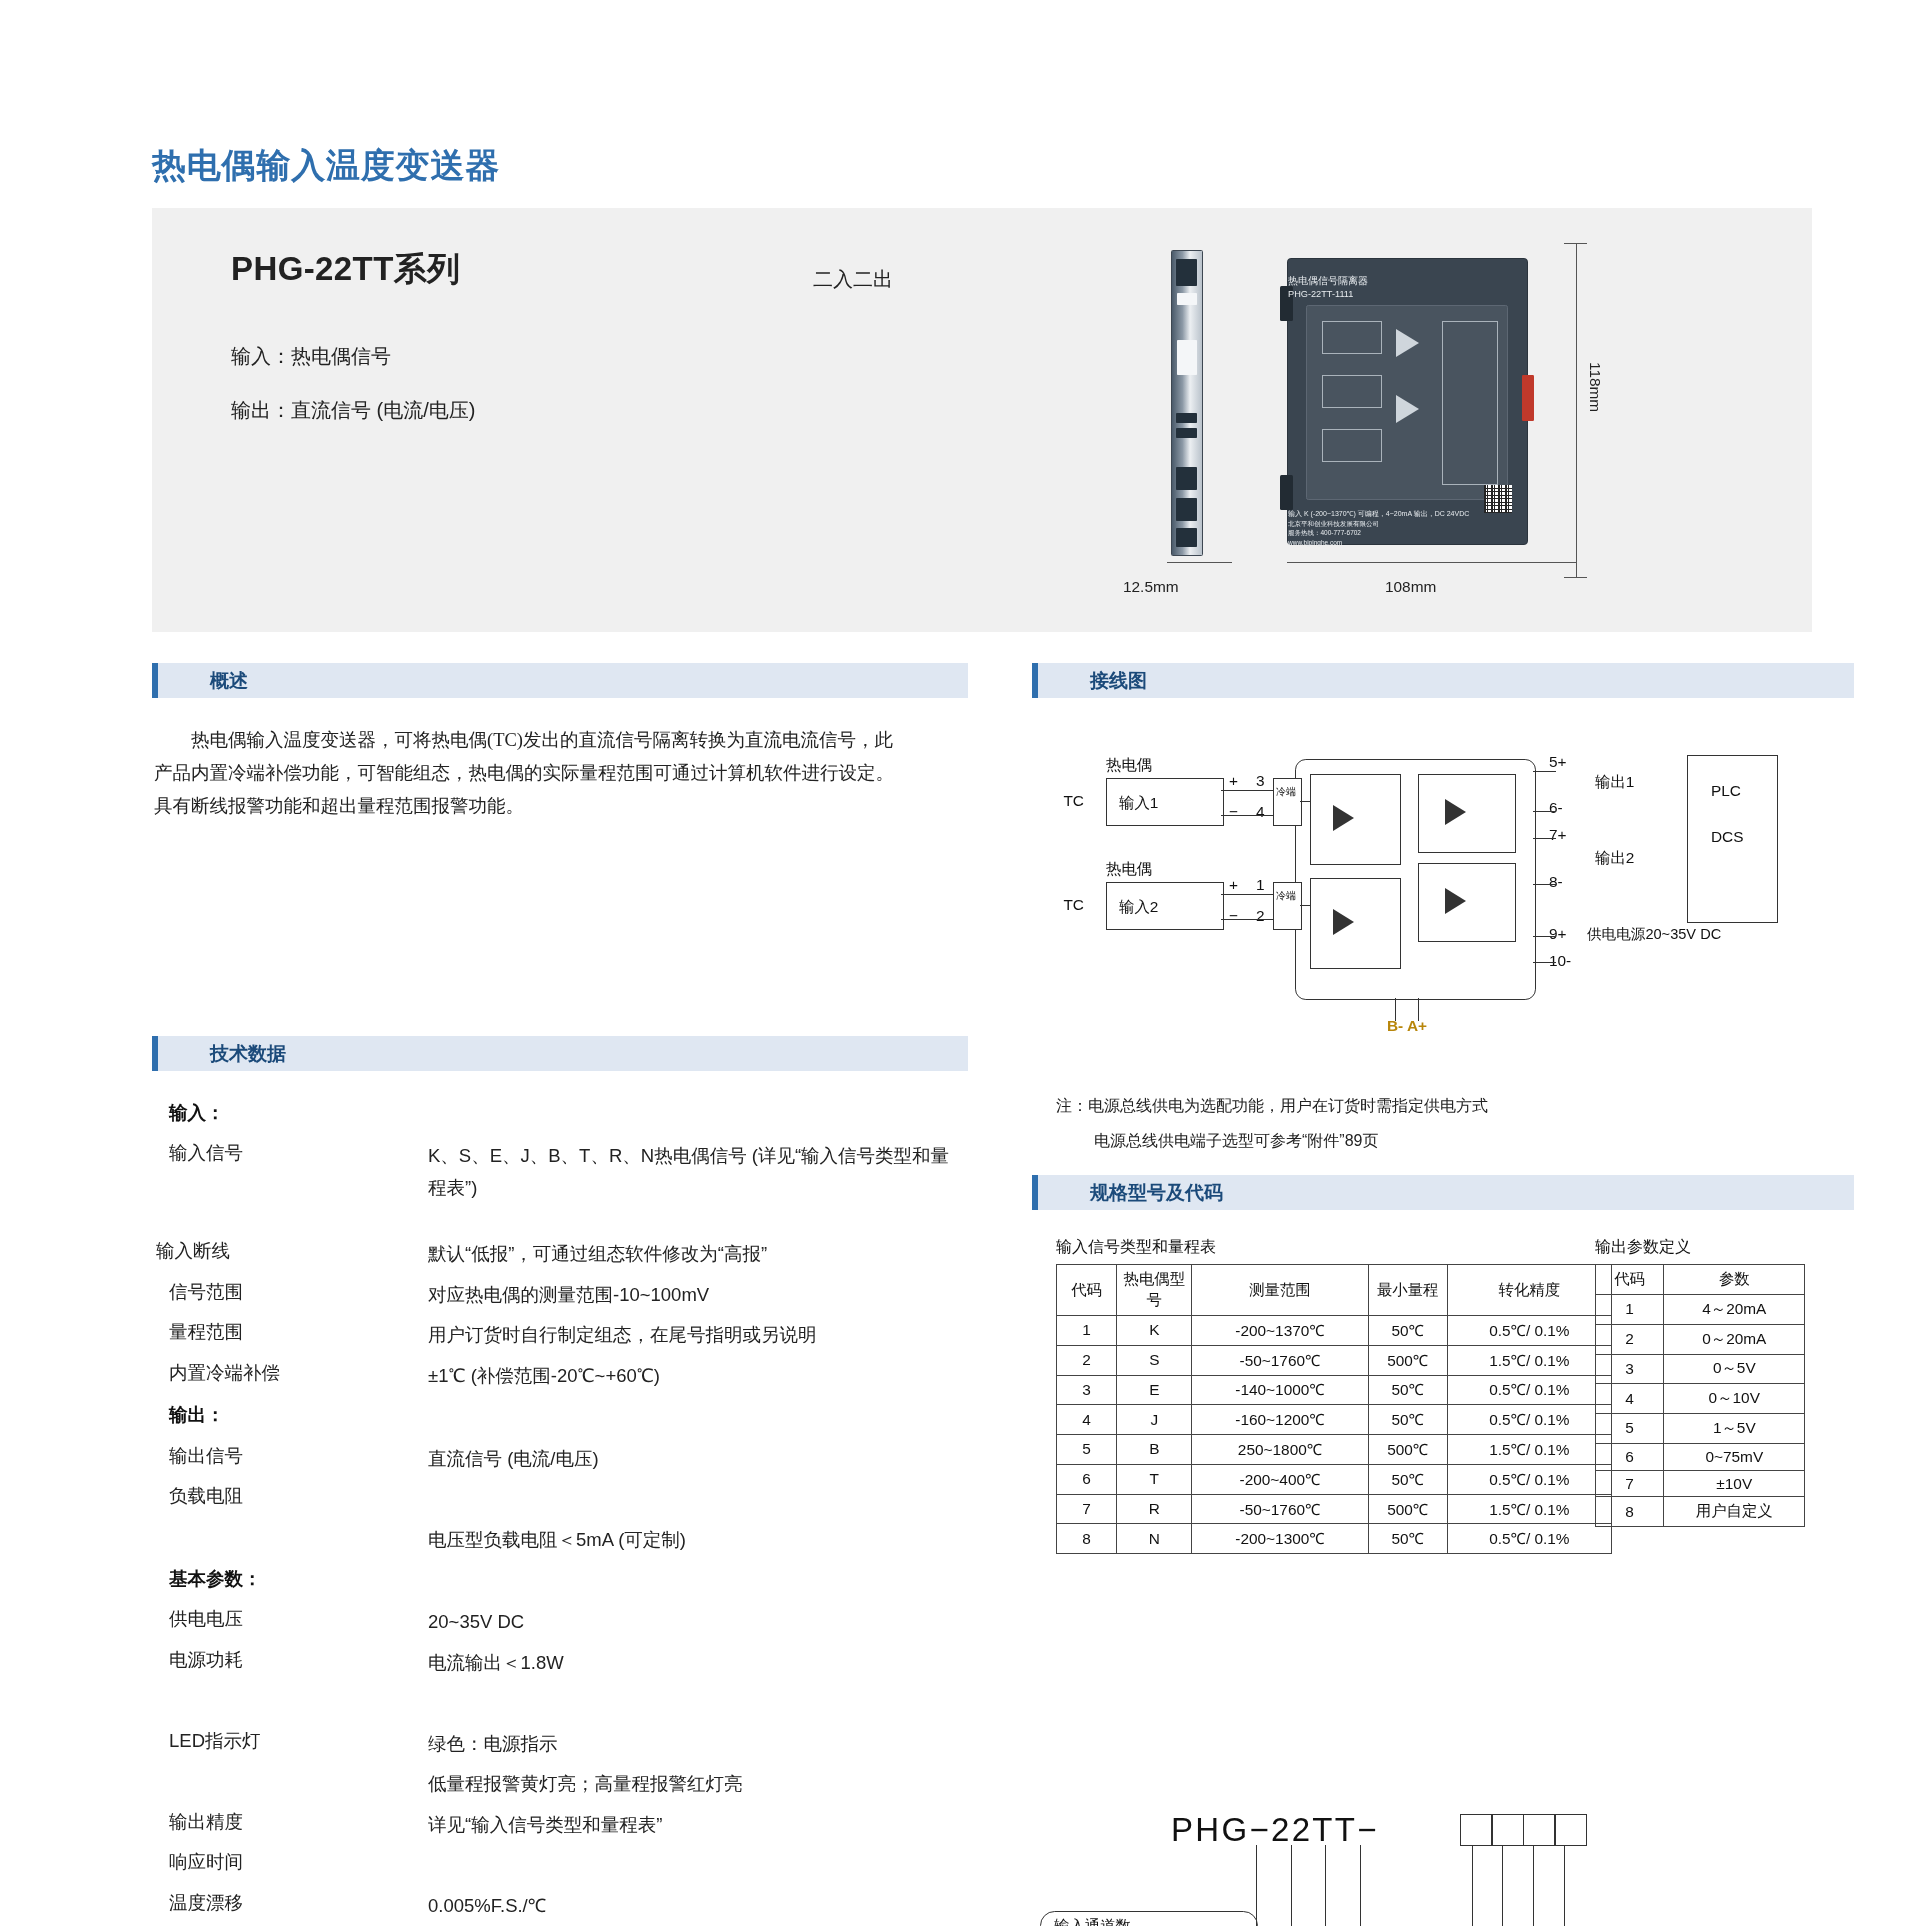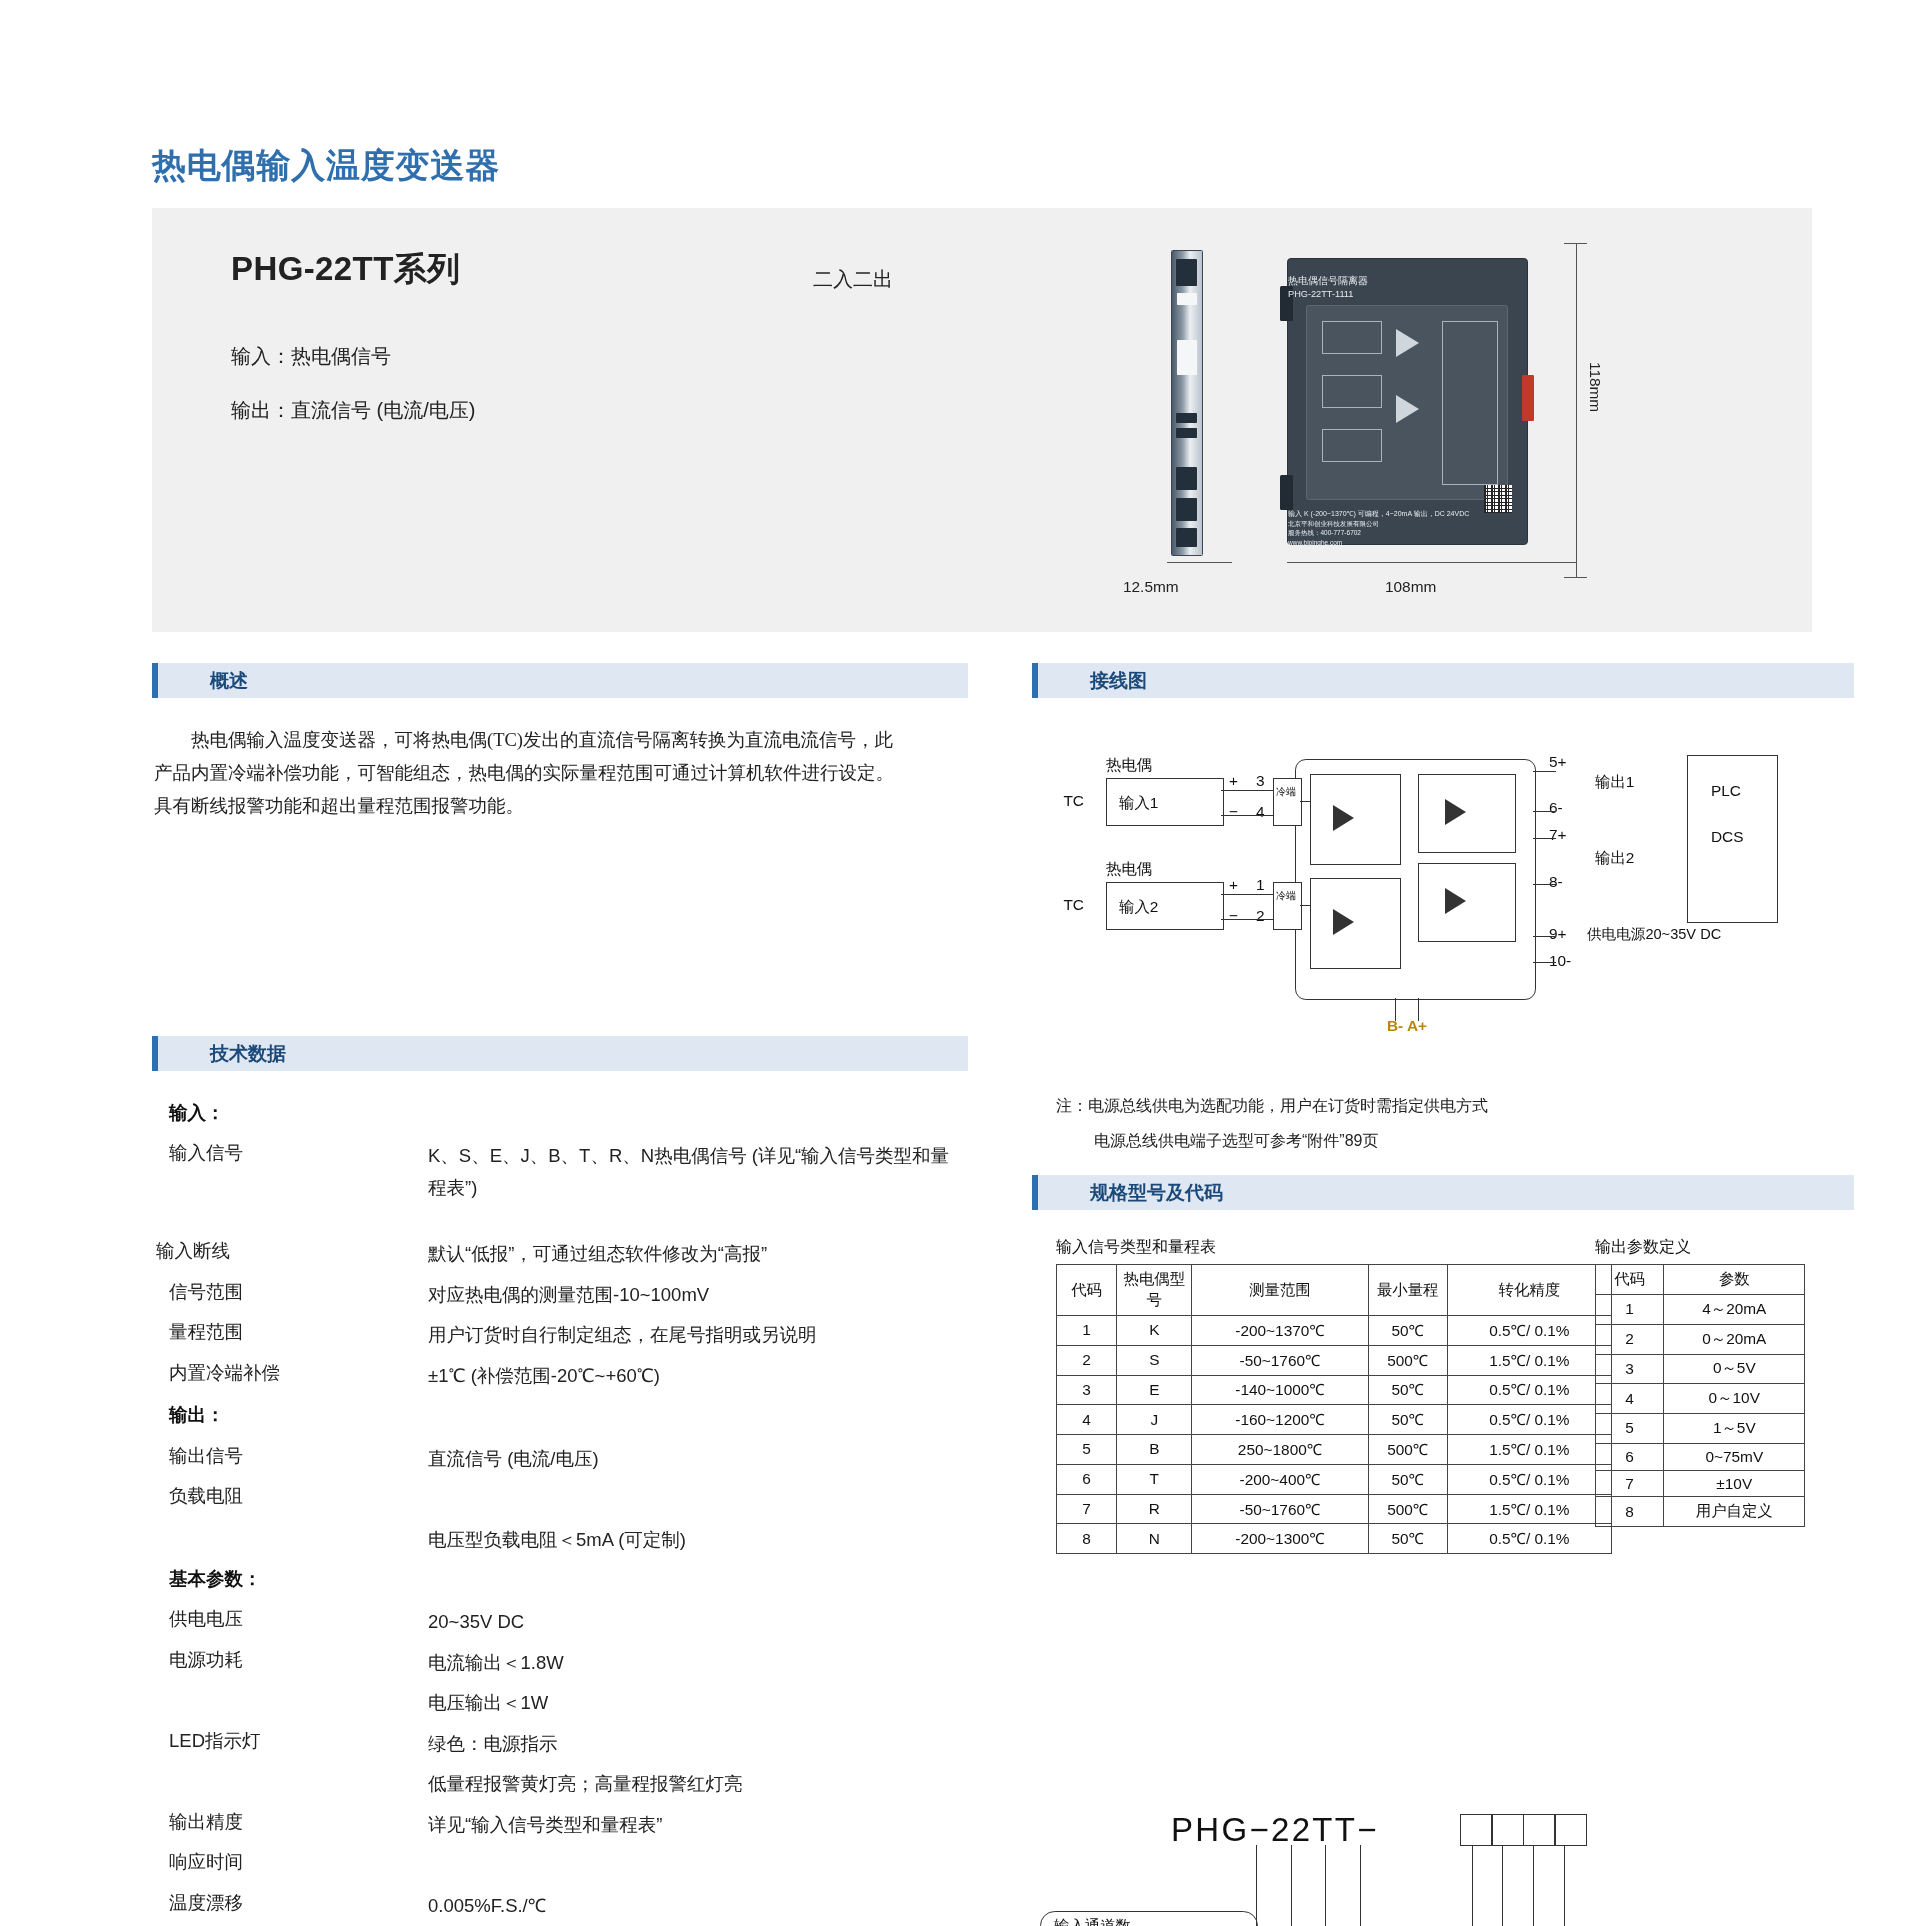--- a/index.html
+++ b/index.html
@@ -272,21 +272,20 @@
   <div class="td-k" style="left:169px;top:1443px;">输出信号</div>
   <div class="td-v" style="left:428px;top:1443px;">直流信号 (电流/电压)</div>
   <div class="td-k" style="left:169px;top:1483px;">负载电阻</div>
   <div class="td-v" style="left:428px;top:1524px;">电压型负载电阻＜5mA (可定制)</div>
 
   <div class="td-group" style="left:169px;top:1566px;">基本参数：</div>
   <div class="td-k" style="left:169px;top:1606px;">供电电压</div>
   <div class="td-v" style="left:428px;top:1606px;">20~35V DC</div>
   <div class="td-k" style="left:169px;top:1647px;">电源功耗</div>
   <div class="td-v" style="left:428px;top:1647px;">电流输出＜1.8W</div>
-  <div class="td-v" style="left:428px;top:1687px;">电压输出＜1W</div>
   <div class="td-k" style="left:169px;top:1728px;">LED指示灯</div>
   <div class="td-v" style="left:428px;top:1728px;">绿色：电源指示</div>
   <div class="td-v" style="left:428px;top:1768px;">低量程报警黄灯亮；高量程报警红灯亮</div>
   <div class="td-k" style="left:169px;top:1809px;">输出精度</div>
   <div class="td-v" style="left:428px;top:1809px;">详见“输入信号类型和量程表”</div>
   <div class="td-k" style="left:169px;top:1849px;">响应时间</div>
   <div class="td-k" style="left:169px;top:1890px;">温度漂移</div>
   <div class="td-v" style="left:428px;top:1890px;">0.005%F.S./℃</div>
 
   <div class="sec-bar" style="left:1032px;top:1175px;width:780px;">

